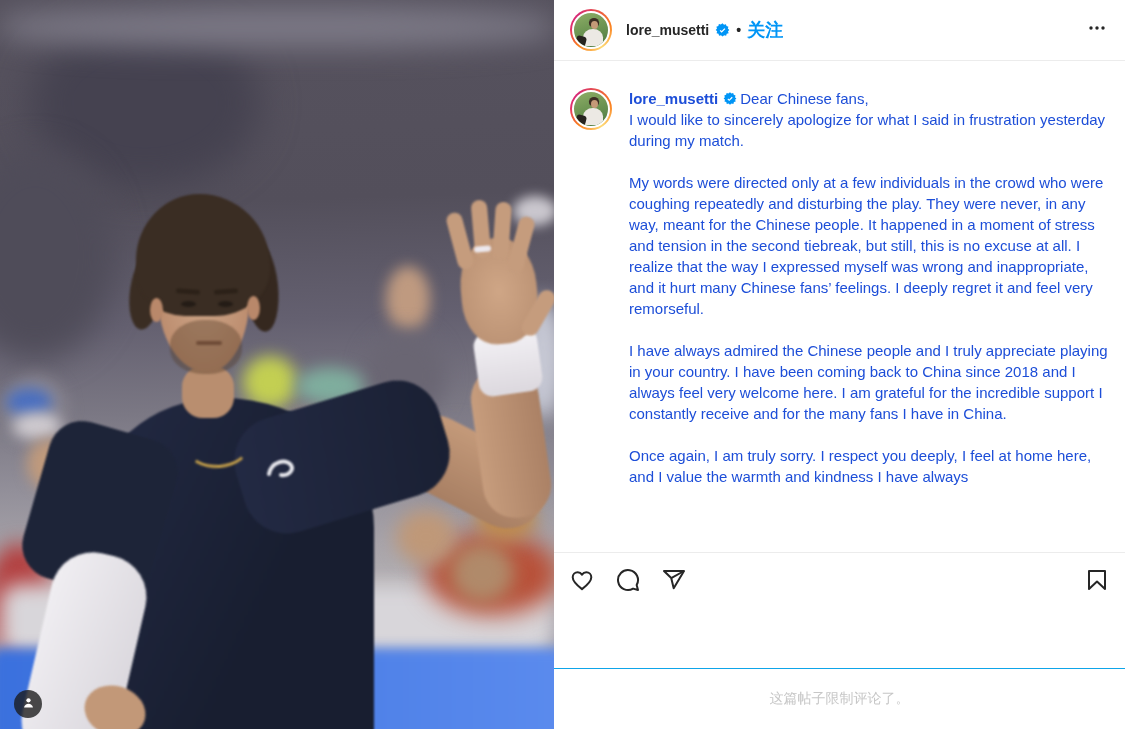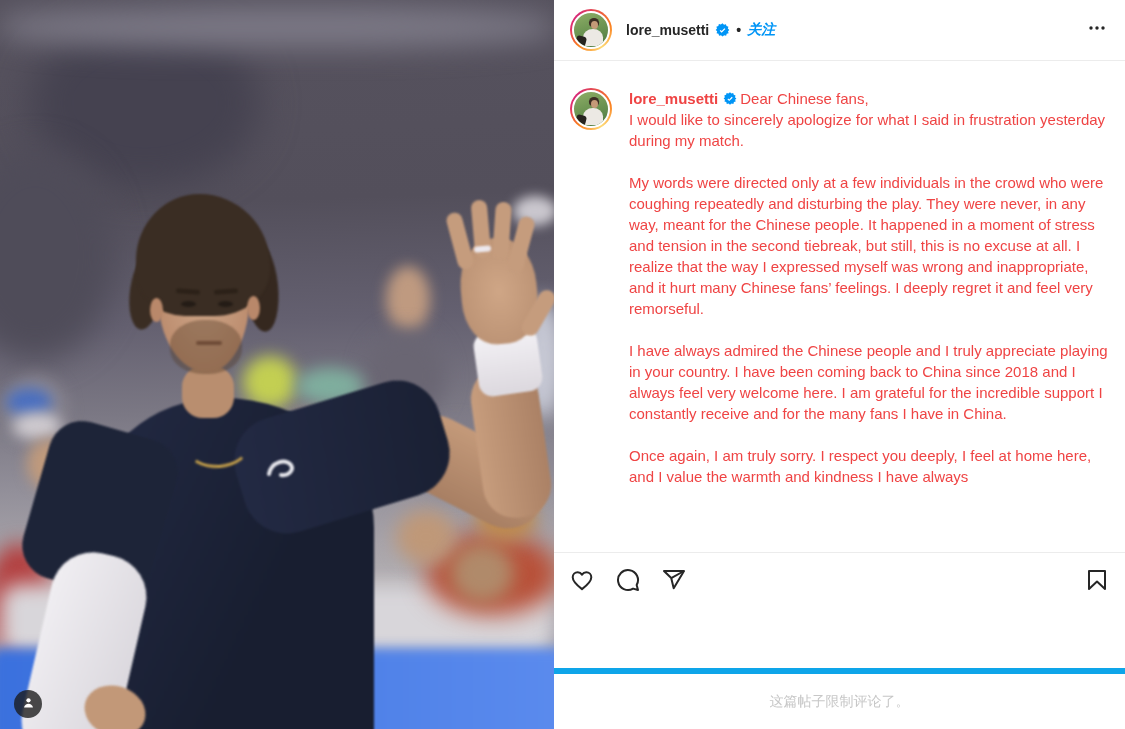--- a/index.html
+++ b/index.html
@@ -79,39 +79,39 @@
   .avatar-img { position:relative; width:100%; height:100%; border-radius:50%; border:2px solid #fff; overflow:hidden;
     background:linear-gradient(160deg,#8fae67 0%,#6f9654 45%,#4d7a42 100%); }
   .avatar-img .ahair { position:absolute; left:44%; top:14%; width:30%; height:26%; background:#3c2e24; border-radius:50% 50% 40% 40%; }
   .avatar-img .aface { position:absolute; left:49%; top:24%; width:21%; height:24%; background:#c59a78; border-radius:50%; }
   .avatar-img .ashirt { position:absolute; left:27%; top:48%; width:58%; height:48%; background:#ece9e4; border-radius:50% 50% 20% 20%; }
   .avatar-img .amics { position:absolute; left:6%; top:68%; width:28%; height:30%; background:#26231f; border-radius:30%; transform:rotate(14deg); }
   .hdr-user { display:flex; align-items:center; margin-left:14px; gap:6px; }
   .uname { font-size:14px; font-weight:700; color:#262626; cursor:pointer; }
   .badge { width:15px; height:15px; flex:none; }
   .sep { font-size:14px; font-weight:700; color:#262626; }
-  .follow { font-size:14px; font-weight:700; color:#0095f6; cursor:pointer;font-style:italic; }
+  .follow { font-size:18px; font-weight:700; color:#0095f6; cursor:pointer; }
   .more { margin-left:auto; cursor:pointer; display:flex; align-items:center; }
 
   .cap-scroll { height:491px; flex:none; overflow:hidden; padding:27px 16px 0; }
   .cap-row { display:flex; align-items:flex-start; }
-  .cap-text { margin-left:17px; width:480px; font-size:15px; line-height:21px; color:#ef4444; }
+  .cap-text { margin-left:17px; width:480px; font-size:15px; line-height:21px; color:#1d4ed8; }
   .cap-first { display:inline; }
   .cap-uname { font-weight:700; cursor:pointer; }
   .cap-badge { width:14px; height:14px; vertical-align:-2px; margin:0 3px 0 5px; }
   .cap-body { white-space:pre-line; }
 
   .actions { height:116px; flex:none; border-top:1px solid #ececec; padding:15px 16px 0; }
   .icon-row { display:flex; align-items:center; }
   .icon-btn { width:24px; height:24px; margin-right:22px; cursor:pointer; color:#262626; }
   .save-btn { margin-left:auto; margin-right:0; }
   .likes { margin-top:20px; font-size:15px; font-weight:700; color:#262626; cursor:pointer; }
   .time { margin-top:6px; font-size:13px; color:#9b9b9b; }
 
-  .foot { height:61px; flex:none; border-top:6px solid #0ea5e9; display:flex; align-items:center; justify-content:center; }
+  .foot { height:61px; flex:none; border-top:1px solid #0ea5e9; display:flex; align-items:center; justify-content:center; }
   .foot-text { font-size:14px; color:#c7c7c7; }
 </style>
 </head>
 <body>
 
 <div class="post">
 
   <div class="photo">
     <div>
       <div class="blob b1"></div>

